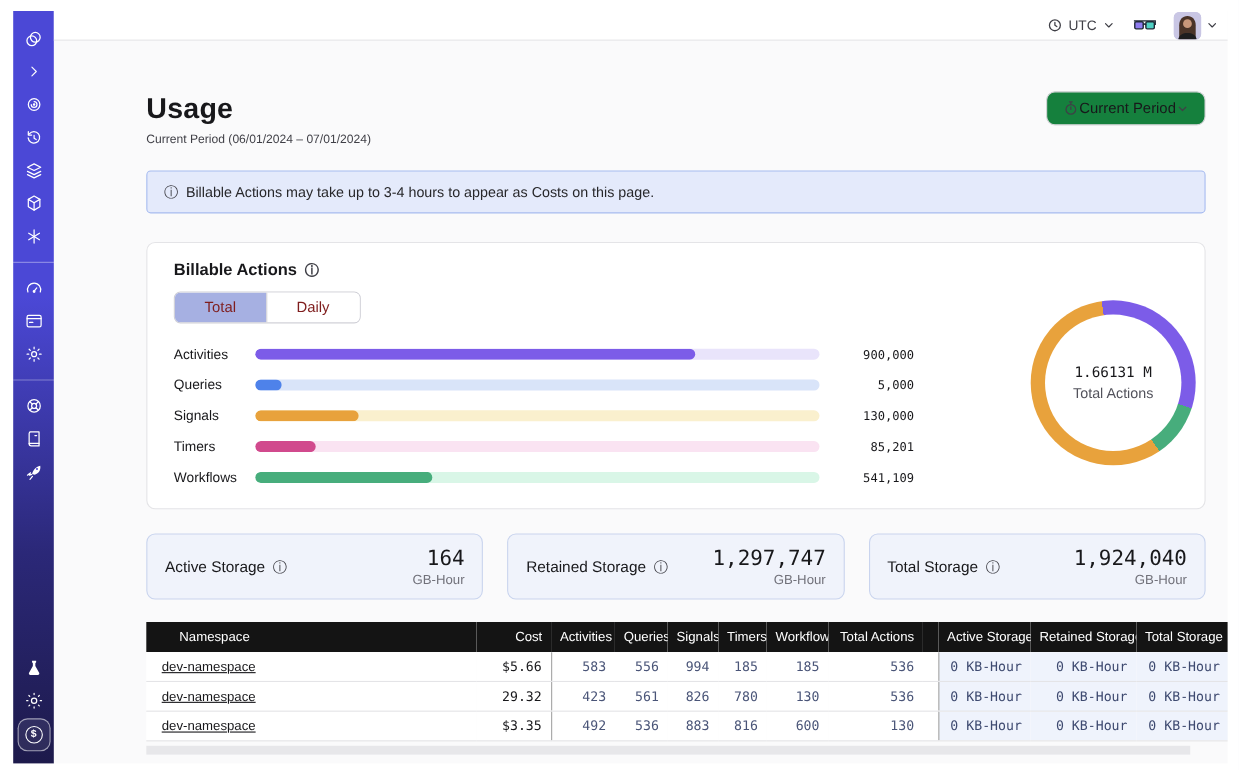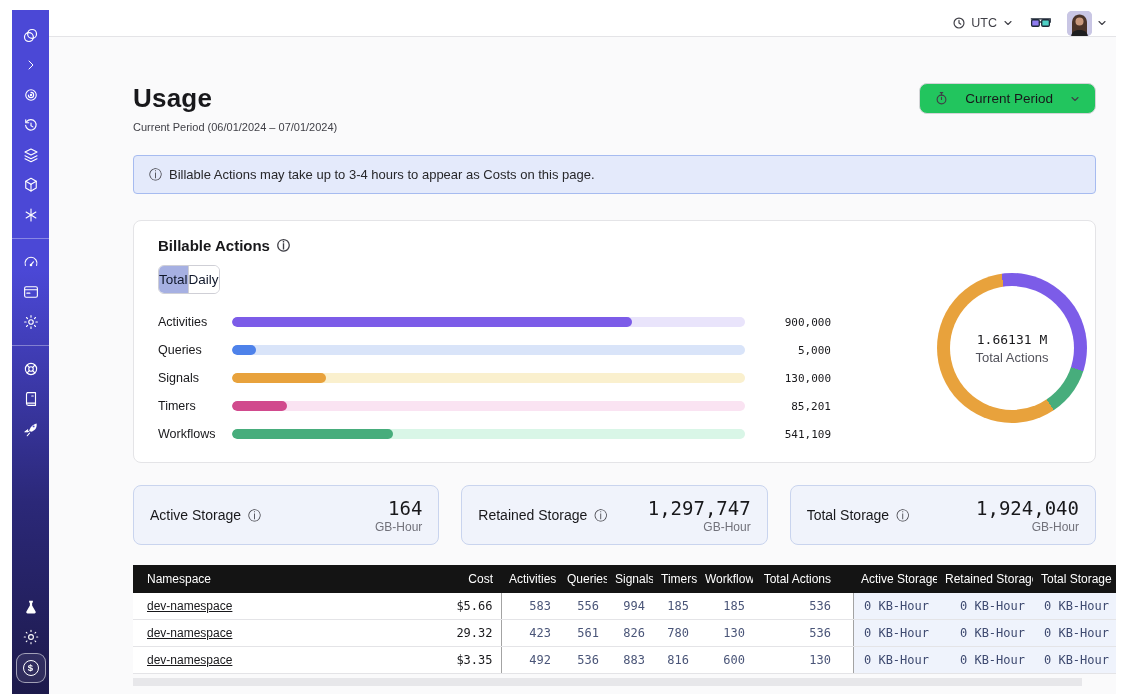--- a/index.html
+++ b/index.html
@@ -46,39 +46,39 @@
   .avatar-control { display:flex; align-items:center; gap:4px; cursor:pointer; }
   .avatar { width:25px; height:25px; border-radius:5px; overflow:hidden; background:#C9C6E4; }
 
   .content { flex:1; padding:0 20px 0 48px; overflow:hidden;margin-left:36px; }
 
   
   .header-row { margin-top:46px; display:flex; justify-content:space-between; align-items:flex-start; }
   .page-title { font-size:26px; font-weight:600; margin:0; letter-spacing:.2px; }
   .page-subtitle { margin-top:7px; font-size:11px; color:#3F3F46; }
   .period-btn {
-    display:flex; align-items:center; gap:16px; background:#22c55e; border:1px solid #D4D4D8;
+    display:flex; align-items:center; gap:0; background:#15803d; border:1px solid #D4D4D8;
     border-radius:8px; padding:7px 14px; font-size:13.5px; color:#18181B; cursor:pointer;
   }
 
   
   .banner {
     margin-top:22px; background:#E4EAFB; border:1px solid #A6BBF0; border-radius:4px;
     padding:11px 15px; font-size:13px; color:#27272A; display:flex; align-items:center; gap:7px;
   }
   .info-glyph { font-size:13px; color:#3F3F46; line-height:1; cursor:pointer; }
 
   
   .card {
     position:relative; margin-top:26px; background:#fff; border:1px solid #E4E4E7;
     border-radius:8px; padding:16px 24px 14px;
   }
   .card-title { display:flex; align-items:center; gap:7px; font-size:15px; font-weight:700; }
   .toggle { margin-top:11px; display:inline-flex; border:1px solid #CFCFD6; border-radius:6px; overflow:hidden; background:#fff; }
-  .toggle .tab { padding:6px 0; font-size:13.5px; border:none; background:#fff; cursor:pointer; color:#0f172a; font-family:inherit; }
+  .toggle .tab { padding:6px 27px; font-size:13.5px; border:none; background:#fff; cursor:pointer; color:#7f1d1d; font-family:inherit; }
   .toggle .tab + .tab { border-left:1px solid #CFCFD6; }
   .toggle .tab.active { background:#A6B0E2; }
 
   .bars { margin-top:14px; margin-right:240px; }
   .bar-row { display:flex; align-items:center; height:28px; }
   .bar-label { width:74px; flex:0 0 74px; font-size:12.5px; color:#18181B; }
   .bar-track { flex:1; height:10px; border-radius:5px; position:relative; overflow:hidden; }
   .bar-fill { position:absolute; left:0; top:0; bottom:0; border-radius:5px; }
   .bar-value { flex:0 0 86px; text-align:right; font-size:11px; color:#18181B; }
 
@@ -101,21 +101,21 @@
   .storage-num { font-size:19px; color:#18181B; text-align:right; }
   .storage-unit { font-size:12px; color:#71717A; text-align:right; margin-top:1px; }
 
   
   .table-wrap { margin-top:20px; }
   table { width:calc(100% - 14px); border-collapse:collapse; table-layout:fixed; }
   thead th {
     background:#141414; color:#fff; font-size:12px; font-weight:500;
     padding:7px 8px; text-align:right; white-space:nowrap; overflow:hidden;
   }
-  thead th.c-ns { text-align:left; padding-left:14px; }
+  thead th.c-ns { text-align:left; padding-left:30px; }
   tbody td {
     background:#fff; border-bottom:1px solid #E4E4E7; font-size:12px; padding:6px 8px;
     text-align:right; white-space:nowrap; overflow:hidden;
     font-family:"DejaVu Sans Mono", monospace; color:#4A5578;
   }
   tbody td.c-ns { text-align:left; padding-left:14px; font-family:"Liberation Sans", sans-serif; }
   tbody td.c-ns a { color:#18181B; text-decoration:underline; }
   tbody td.c-cost { color:#18181B; }
   tbody td.div-l { border-left:1px solid #a3a3a3; }
   tbody td.c-stor { background:#EFF3FC; color:#3E4A70; }

